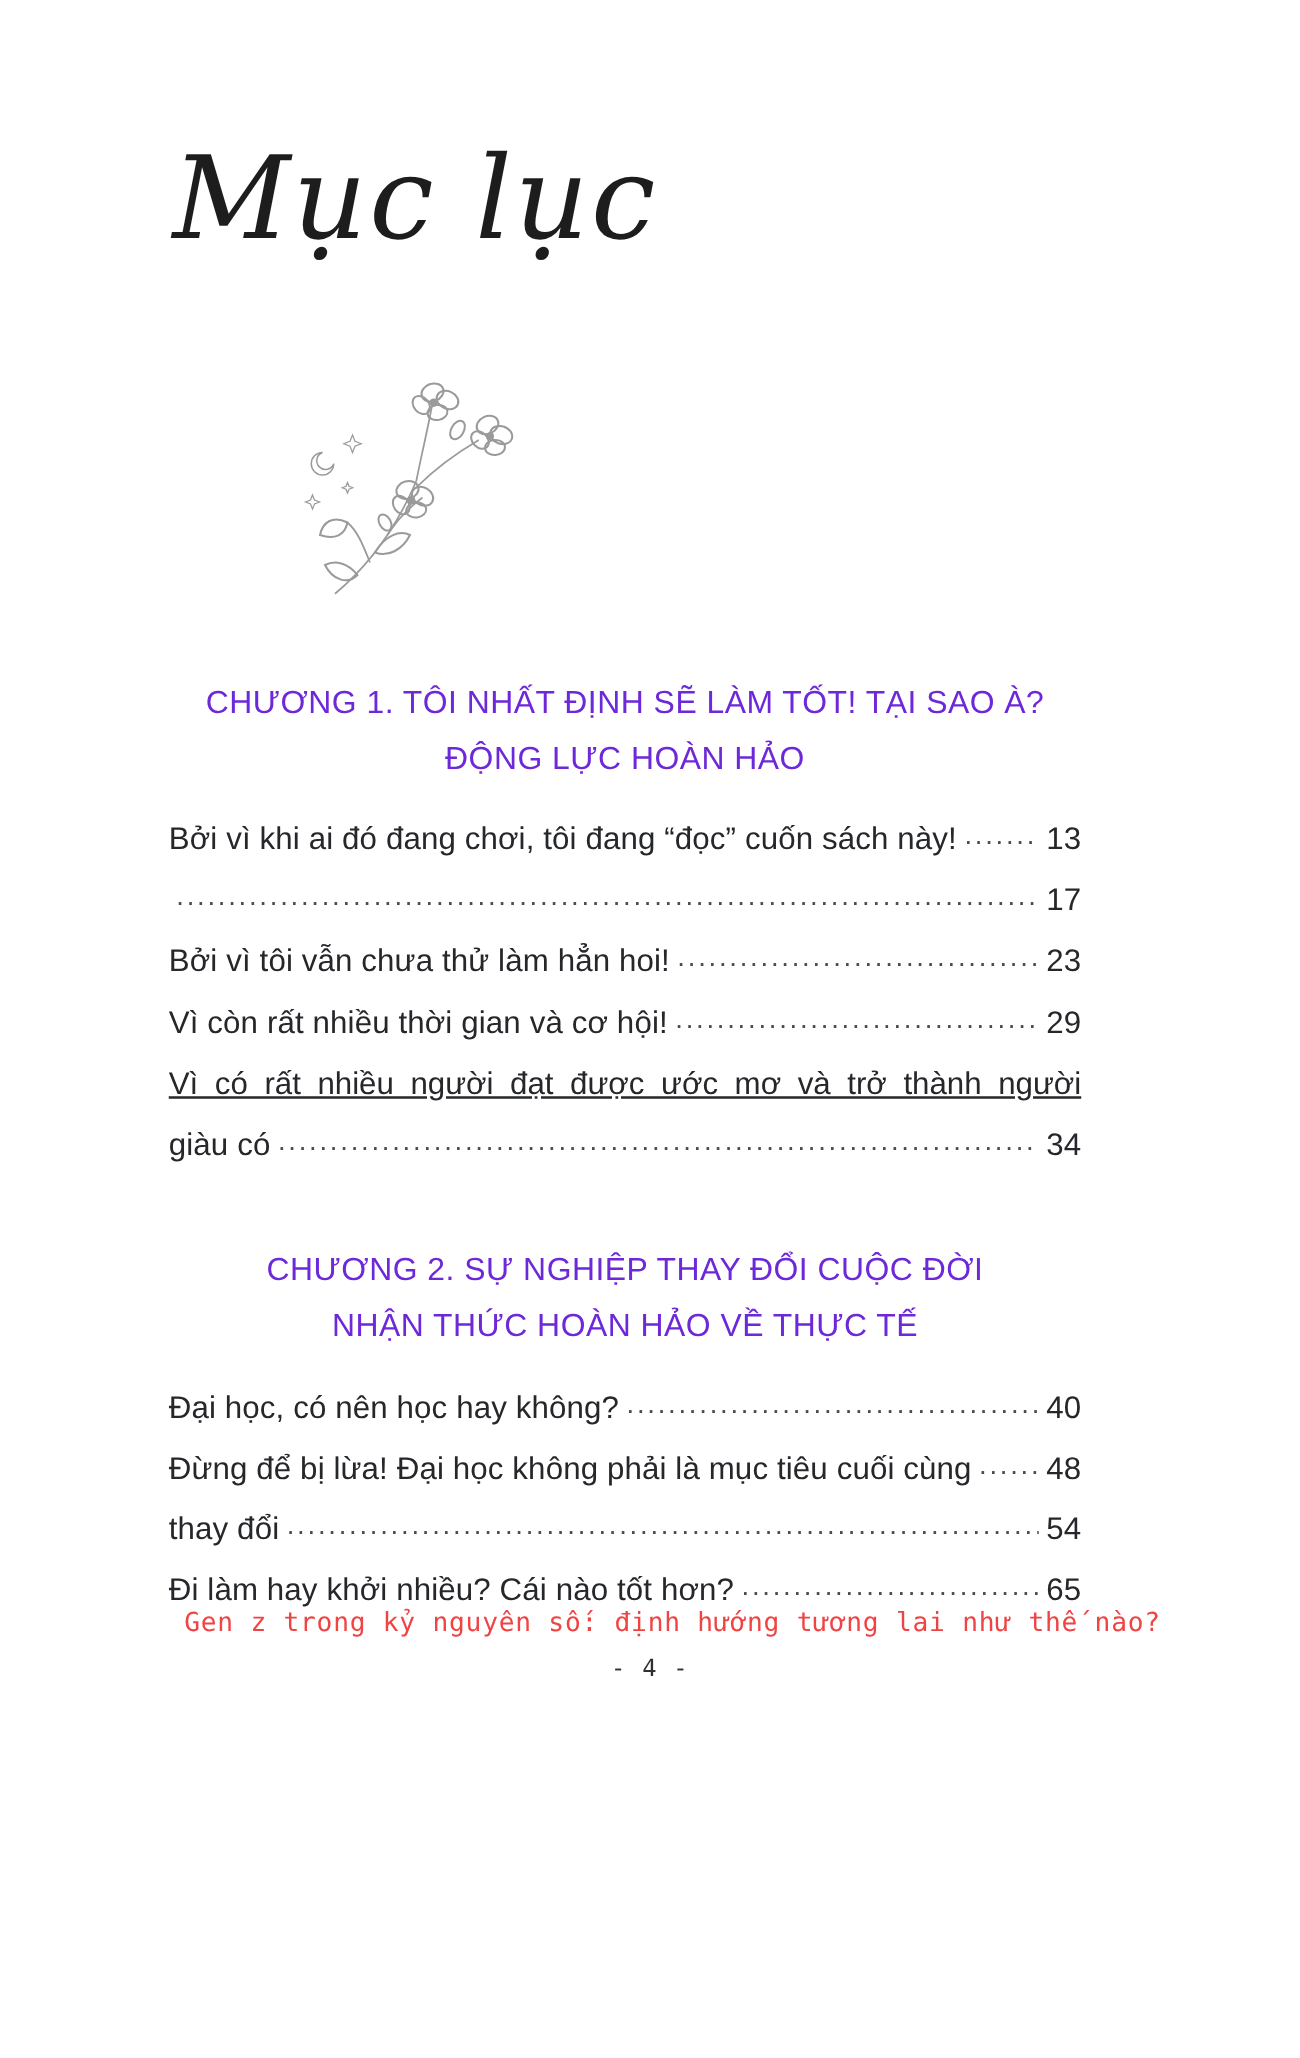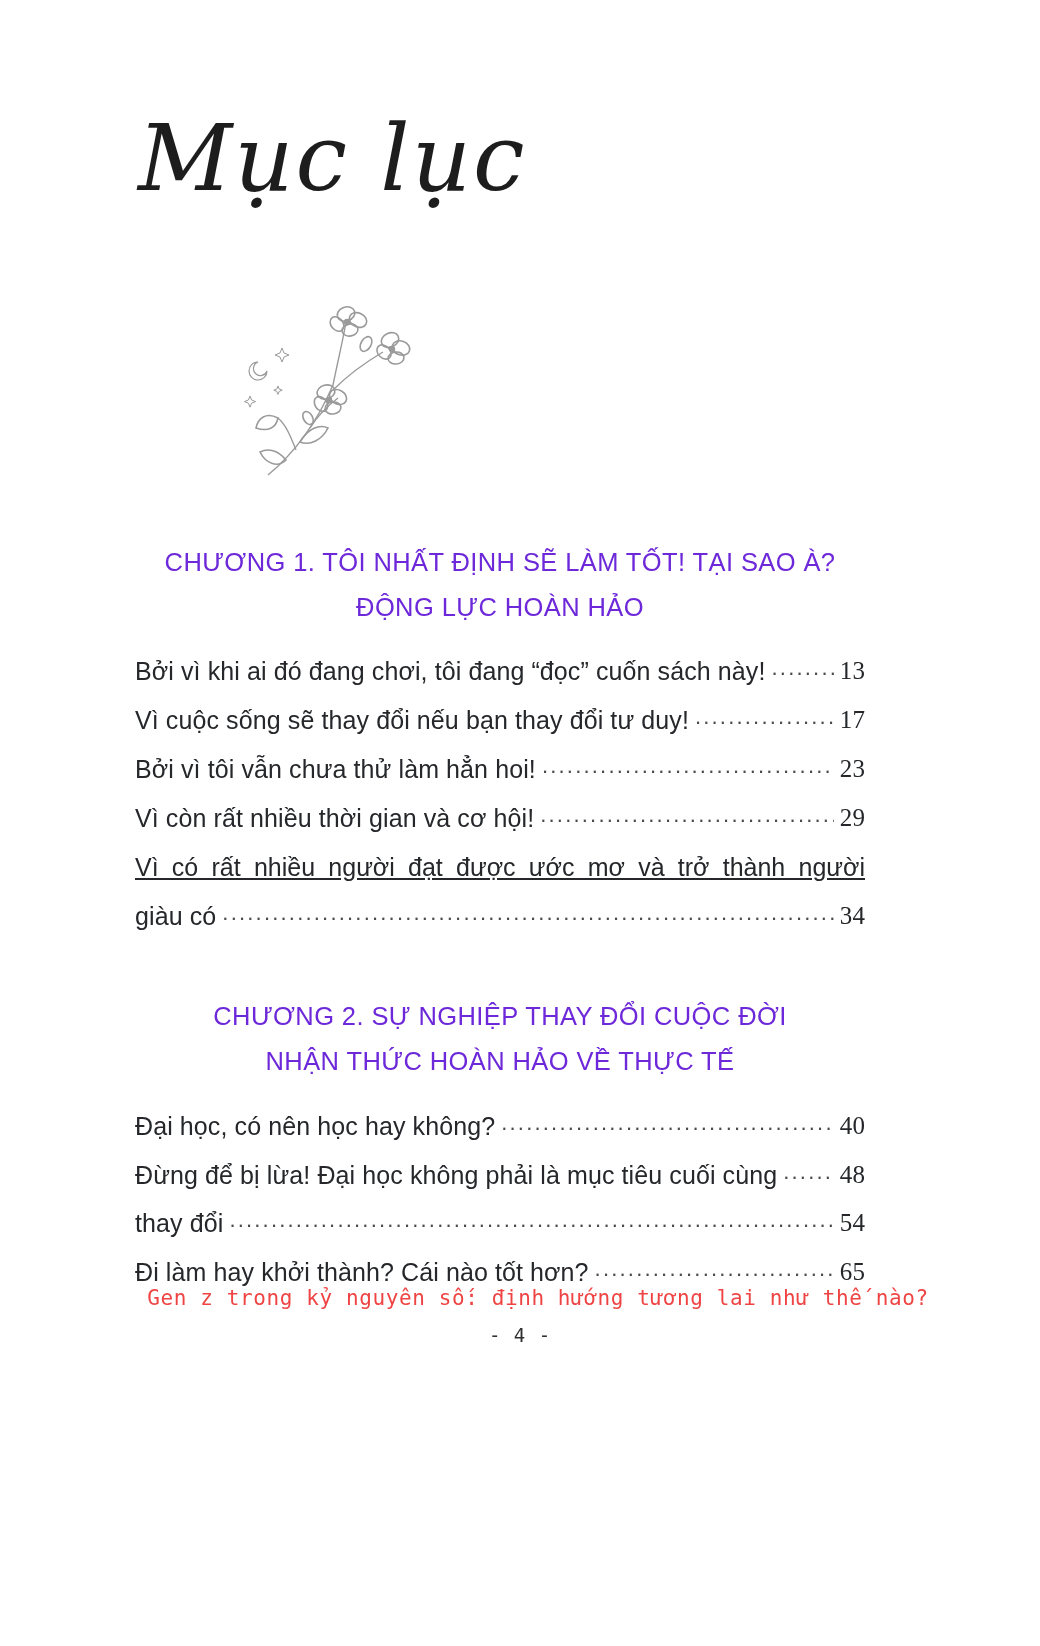--- a/index.html
+++ b/index.html
@@ -81,21 +81,21 @@
     overflow: hidden;
     white-space: nowrap;
     margin: 0 6px 6px 6px;
     color: #4a4a4a;
     letter-spacing: 2.2px;
     font-size: 22px;
   }
   .entry .leader::before {
     content: "...........................................................................................................................";
   }
-  .entry .pagenum { flex: 0 0 auto; font-family: Liberation Serif, serif; }
+  .entry .pagenum { flex: 0 0 auto; }
 
   
   .entry-wrap { margin-bottom: 0; }
   .entry-wrap .firstline {
     font-size: 25px;
     line-height: 1.95;
     color: #25272a;
     text-align: justify;
     text-justify: inter-word;
   }
@@ -192,21 +192,20 @@
         <span class="line2">ĐỘNG LỰC HOÀN HẢO</span>
       </div>
 
       <div class="entry">
         <span class="etext">Bởi vì khi ai đó đang chơi, tôi đang “đọc” cuốn sách này!</span>
         <span class="leader"></span>
         <span class="pagenum">13</span>
       </div>
 
       <div class="entry">
-        <span class="etext">Vì cuộc sống sẽ thay đổi nếu bạn thay đổi tư duy!</span>
         <span class="leader"></span>
         <span class="pagenum">17</span>
       </div>
 
       <div class="entry">
         <span class="etext">Bởi vì tôi vẫn chưa thử làm hẳn hoi!</span>
         <span class="leader"></span>
         <span class="pagenum">23</span>
       </div>
 
@@ -248,21 +247,21 @@
 
       <div class="entry-wrap">
         <div class="entry">
           <span class="etext">thay đổi</span>
           <span class="leader"></span>
           <span class="pagenum">54</span>
         </div>
       </div>
 
       <div class="entry">
-        <span class="etext">Đi làm hay khởi thành? Cái nào tốt hơn?</span>
+        <span class="etext">Đi làm hay khởi nhiều? Cái nào tốt hơn?</span>
         <span class="leader"></span>
         <span class="pagenum">65</span>
       </div>
     </div>
 
   </div>
 
   <div class="footer">
     <div class="footer-title">Gen z trong kỷ nguyên số: định hướng tương lai như thế nào?</div>
     <div class="footer-page">- 4 -</div>

